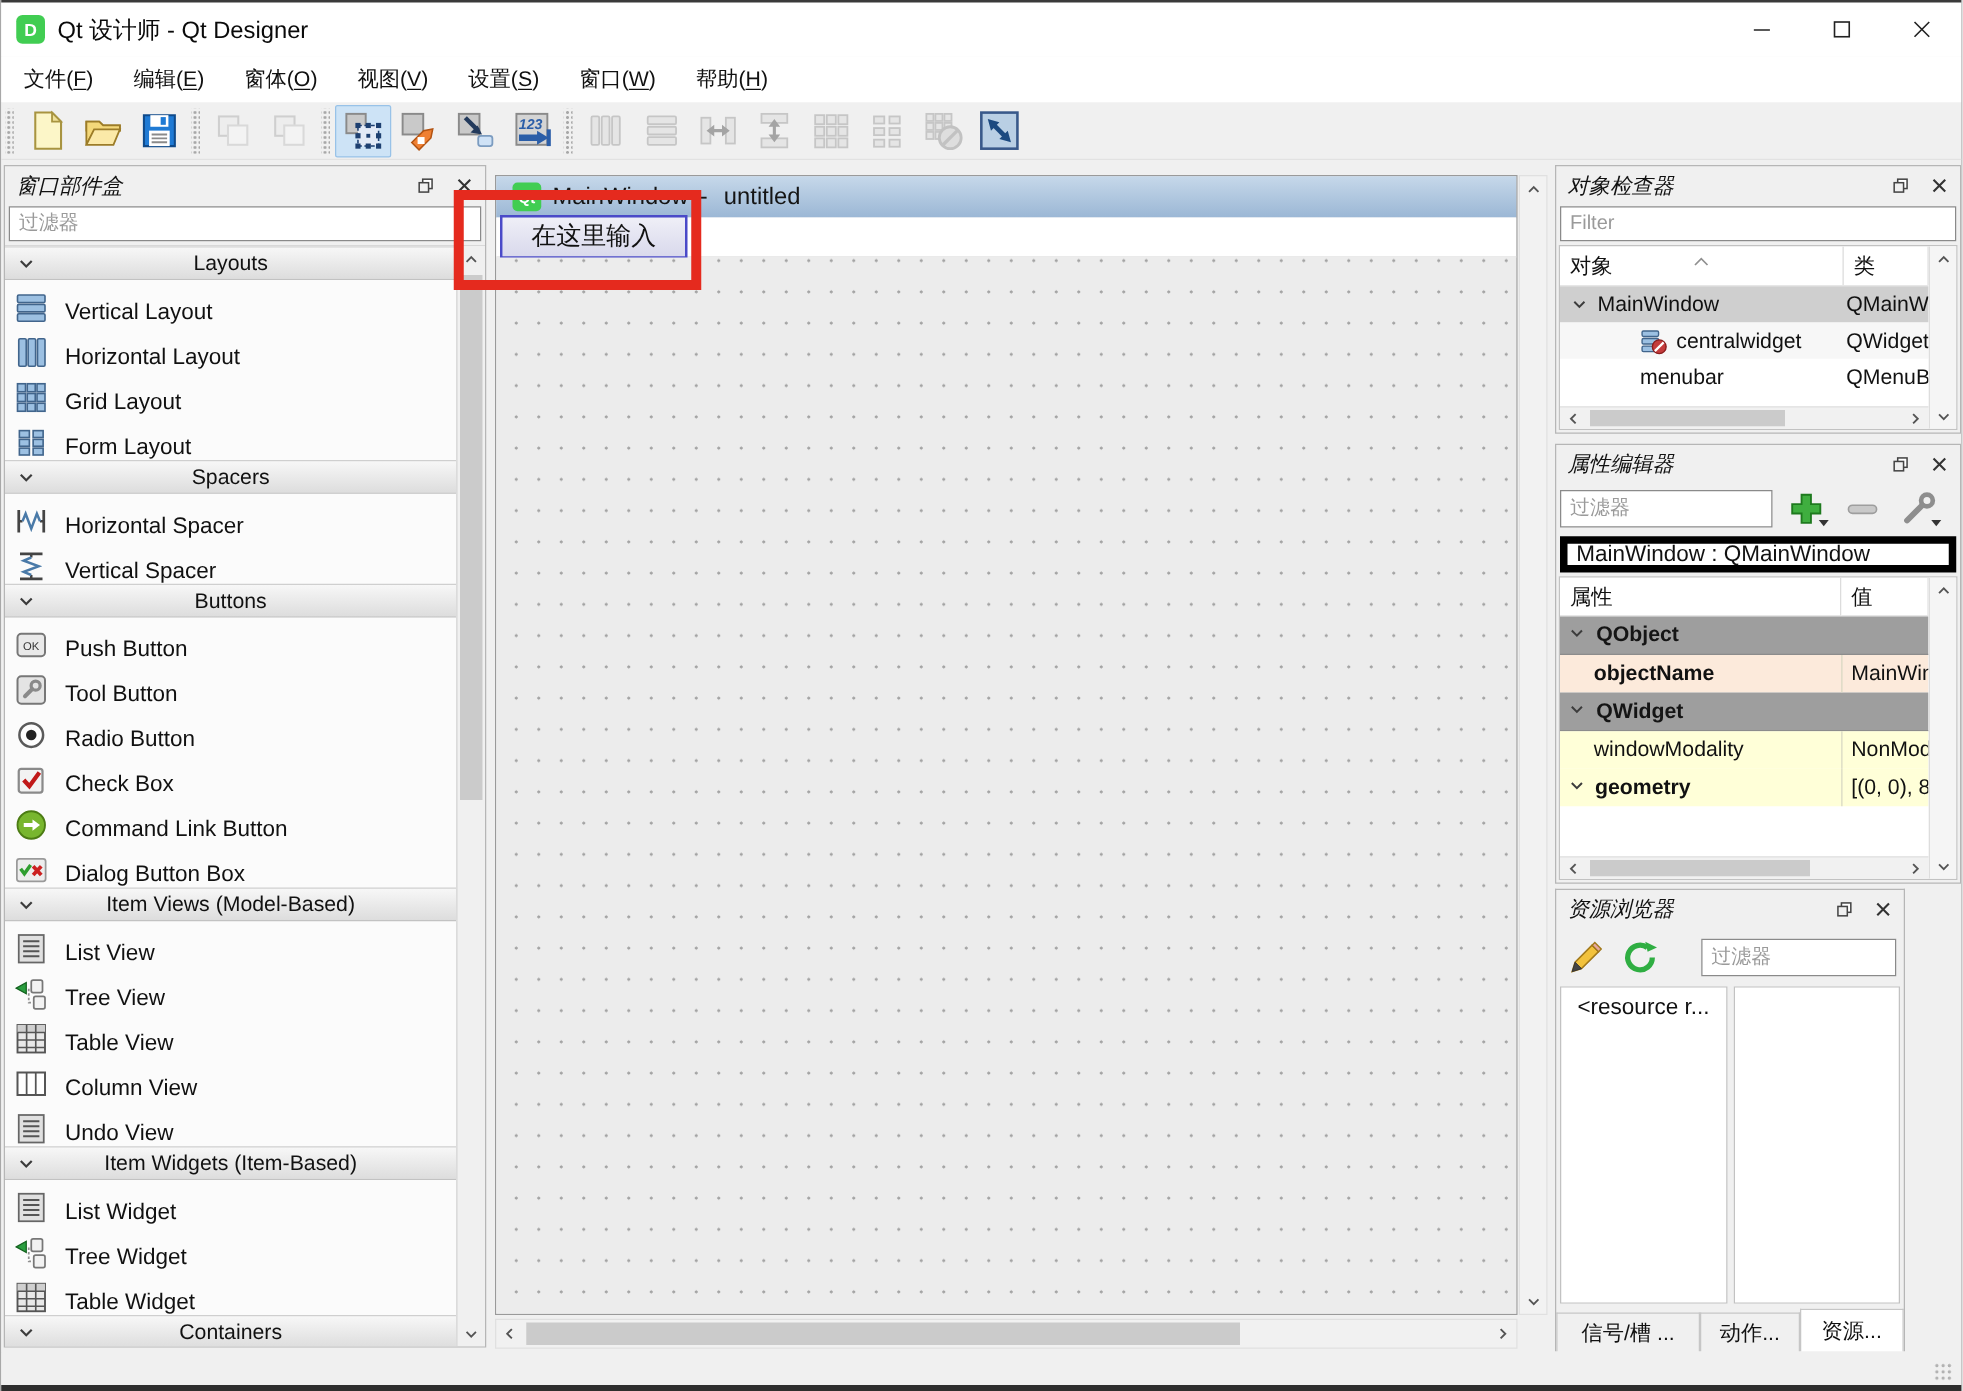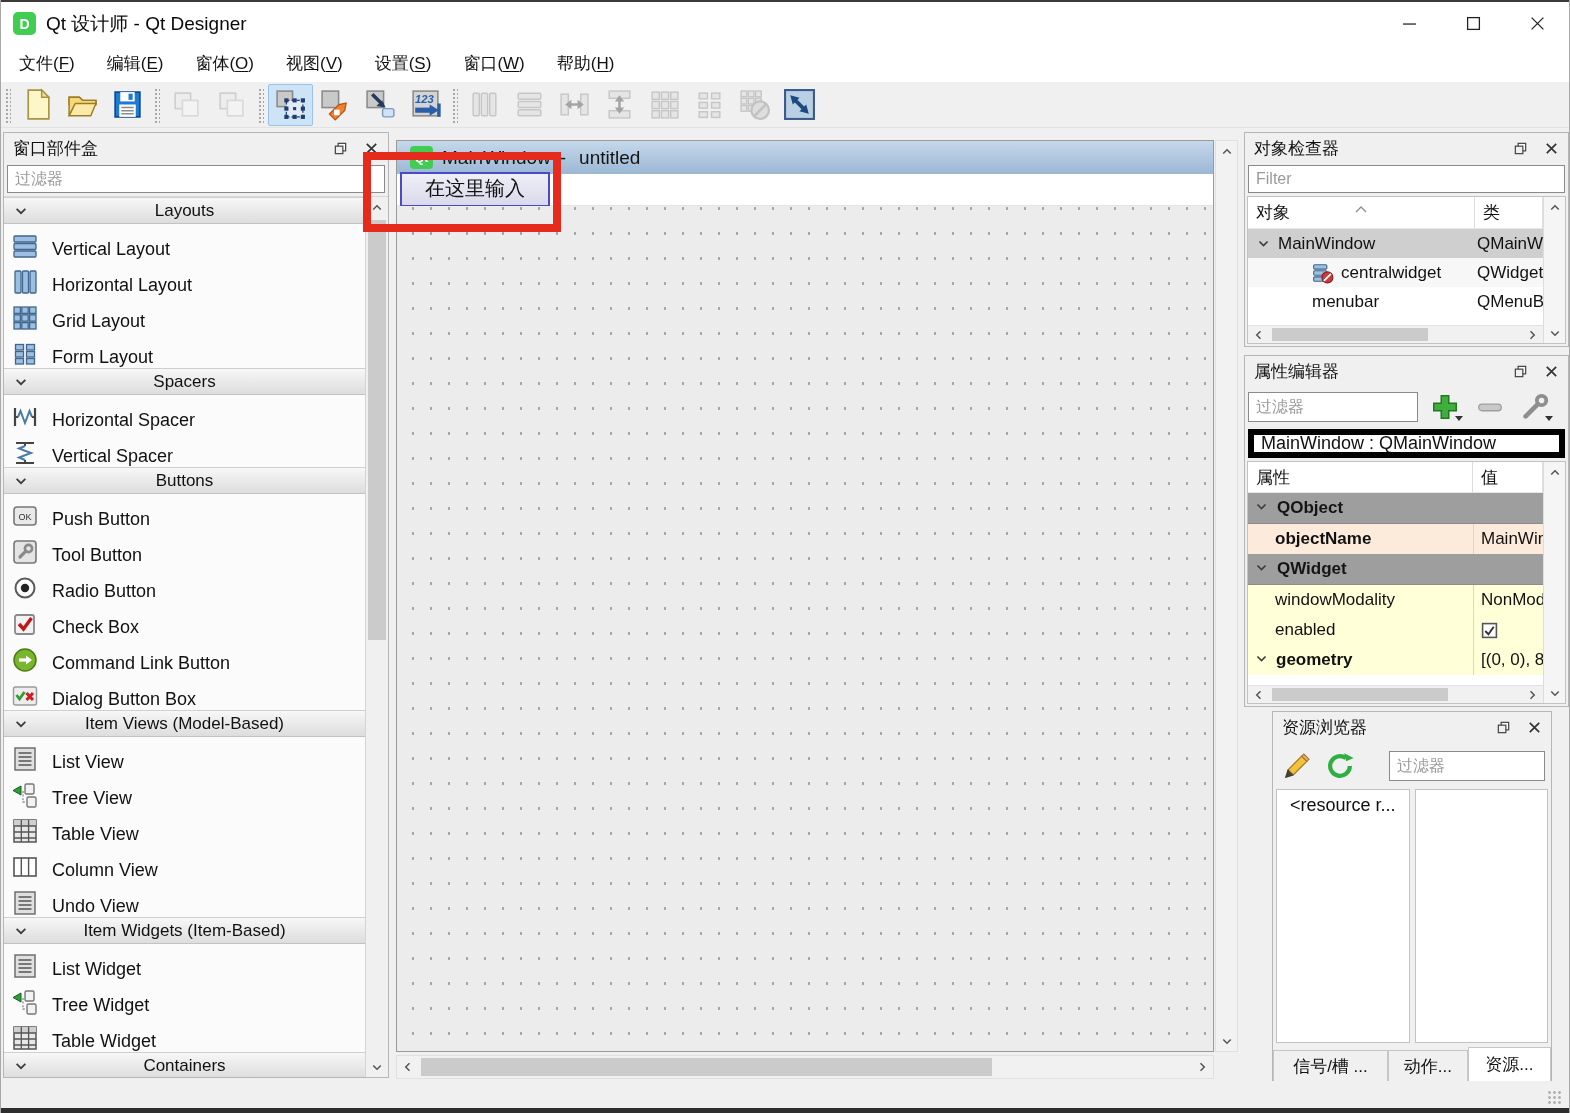--- a/index.html
+++ b/index.html
@@ -28,21 +28,21 @@
   .tb-handle{width:7px;height:36px;margin:0 4px 0 3px;flex:none;
              background-image:radial-gradient(circle,#a8a8a8 1px,transparent 1.3px);background-size:4px 4px;background-position:1px 1px;}
   .tb-btn{width:43px;height:40px;display:flex;align-items:center;justify-content:center;border:1px solid transparent;border-radius:2px;flex:none;}
   .tb-btn svg{width:33px;height:33px;}
   .tb-btn.selected{background:#cde3f6;border-color:#98c2e8;}
   .tb-btn.disabled{opacity:.5;filter:grayscale(1);}
 
   
   .main{position:absolute;top:128px;left:0;right:0;height:954px;background:#f0f0f0;}
   .dock{position:absolute;background:#f0f0f0;border:1px solid #b6b6b6;box-sizing:border-box;display:flex;flex-direction:column;}
-  .dock-title{height:30px;display:flex;align-items:center;padding:0 9px;font-size:17px;flex:none;}
+  .dock-title{height:30px;display:flex;align-items:center;padding:0 9px;font-size:17px;flex:none;font-style:italic;}
   .dock-btns{margin-left:auto;display:flex;gap:16px;align-items:center;}
   .dock-btns svg{width:15px;height:15px;display:block;}
   .filter-input{margin:2px 3px 3px;height:28px;border:1px solid #8a8a8a;font-size:16px;padding:0 7px;background:#fff;color:#222;flex:none;
                 font-family:inherit;box-sizing:border-box;}
   .filter-input::placeholder{color:#9a9a9a;}
 
   
   .widgetbox{left:2px;top:4px;width:386px;height:946px;}
   .wb-body{flex:1;display:flex;overflow:hidden;background:#fbfbfb;border-top:1px solid #d8d8d8;}
   .wb-list{flex:1;overflow:hidden;}
@@ -126,21 +126,21 @@
   .pe-prop.yellow{background:#ffffd8;}
   .pe-prop .pname{padding-left:27px;display:flex;align-items:center;gap:8px;overflow:hidden;white-space:nowrap;}
   .pe-prop .pname.expand{padding-left:7px;}
   .pe-prop .pname svg{width:13px;height:13px;flex:none;}
   .pe-prop .pval{border-left:1px solid #d8d8c2;padding-left:7px;overflow:hidden;white-space:nowrap;align-self:stretch;display:flex;align-items:center;}
   .pe-prop .pval svg{width:17px;height:17px;}
   .bold{font-weight:bold;}
   .pe-hscroll{height:18px;flex:none;border-top:1px solid #e0e0e0;}
 
   
-  .res-browser{left:1243px;top:583px;width:280px;height:370px;border-bottom:none;margin-left:28px;}
+  .res-browser{left:1243px;top:583px;width:280px;height:370px;border-bottom:none;}
   .rb-tools{display:flex;align-items:center;gap:11px;padding:8px 6px 7px 8px;flex:none;}
   .rb-tools .tool{width:32px;height:32px;display:flex;align-items:center;justify-content:center;}
   .rb-tools .tool svg{width:30px;height:30px;}
   .rb-tools input{flex:1;margin-left:22px;height:30px;border:1px solid #8a8a8a;font-size:16px;padding:0 7px;font-family:inherit;box-sizing:border-box;min-width:0;}
   .rb-tools input::placeholder{color:#9a9a9a;}
   .rb-panes{flex:1;display:flex;gap:5px;padding:0 3px;overflow:hidden;}
   .rb-pane{background:#fff;border:1px solid #c2c2c2;flex:1;box-sizing:border-box;}
   .rb-pane .tree-item{margin-top:5px;font-size:18px;text-align:center;white-space:nowrap;overflow:hidden;}
   .rb-tabs{height:34px;display:flex;flex:none;margin-top:4px;}
   .rb-tab{display:flex;align-items:center;justify-content:center;font-size:17px;background:#f0f0f0;border:1px solid #c6c6c6;
@@ -845,31 +845,20 @@
               </div>
               <div class="pe-prop yellow">
                 <div class="pname">
                   <span>windowModality</span>
                 </div>
                 <div class="pval">
                   <span>NonModal</span>
                 </div>
               </div>
               <div class="pe-prop yellow">
-                <div class="pname">
-                  <span>enabled</span>
-                </div>
-                <div class="pval">
-                  <svg viewBox="0 0 16 16">
-                    <rect x="1.5" y="1.5" width="13" height="13" fill="#fff" stroke="#555" stroke-width="1.5"></rect>
-                    <path d="M4 8.5l3 3 5-7" fill="none" stroke="#333" stroke-width="1.8"></path>
-                  </svg>
-                </div>
-              </div>
-              <div class="pe-prop yellow">
                 <div class="pname expand bold">
                   <span><svg viewBox="0 0 16 16">
                       <path d="M3 5.5l5 5 5-5" fill="none" stroke="#3c3c3c" stroke-width="2"></path>
                     </svg></span>
                   <span>geometry</span>
                 </div>
                 <div class="pval">
                   <span>[(0, 0), 8</span>
                 </div>
               </div>

